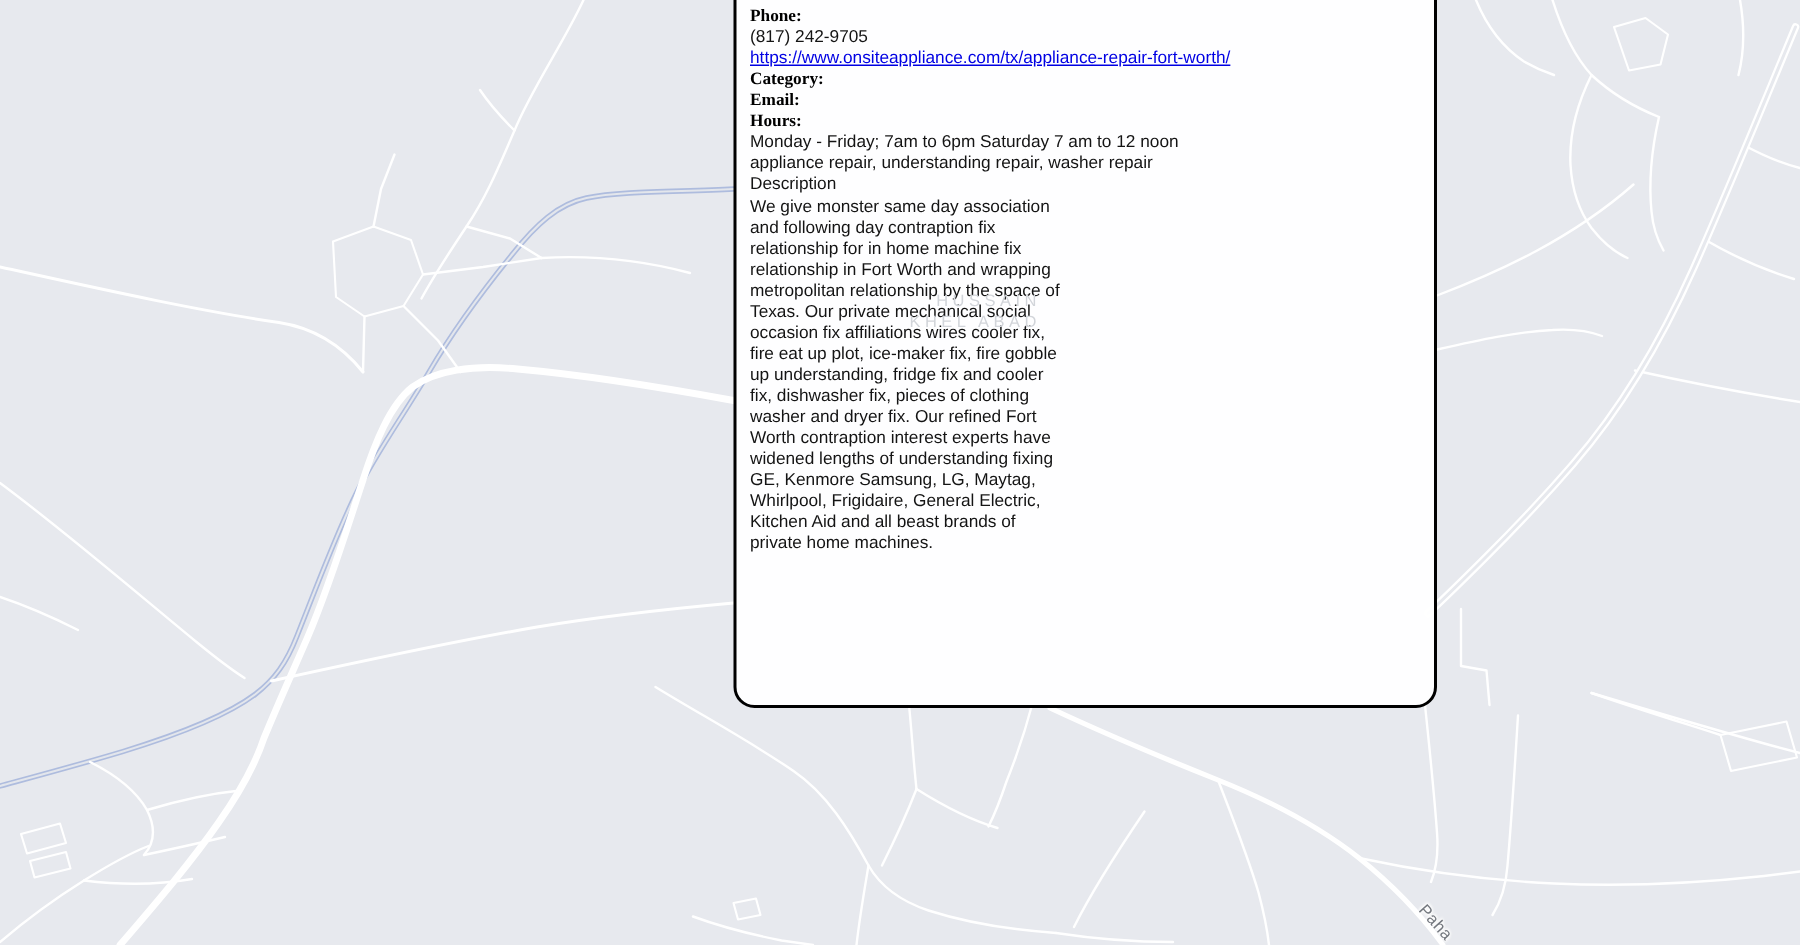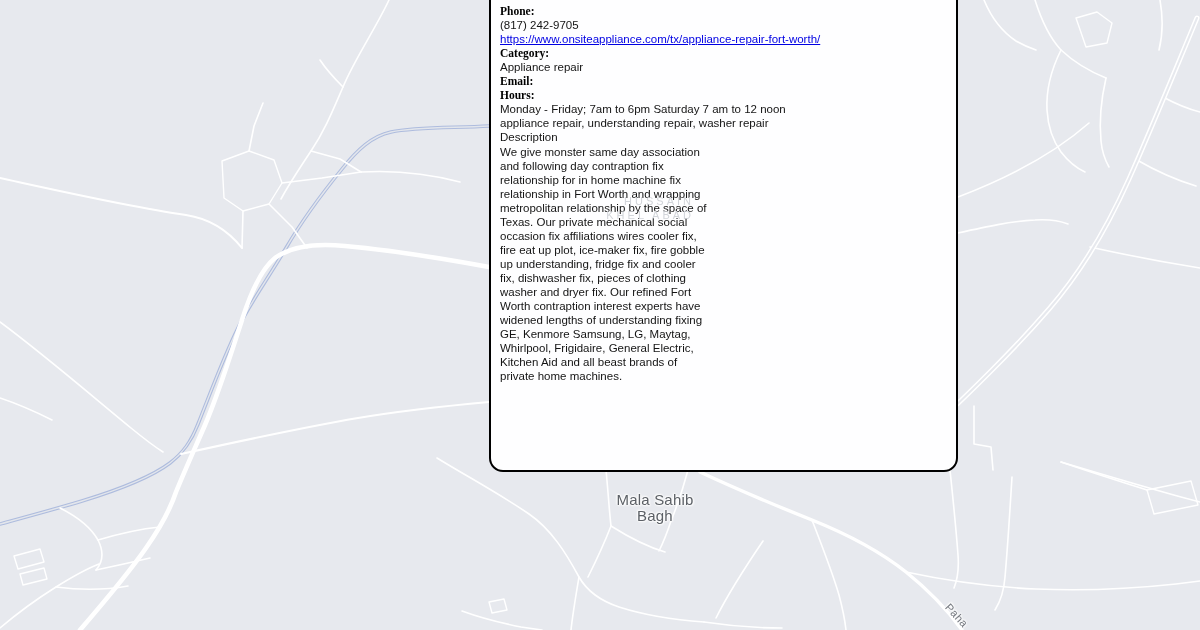--- a/index.html
+++ b/index.html
@@ -130,34 +130,29 @@
       <path class="road-minor" d="M1012,477 C1010,509 1008,543 1005,577 C1004,591 1000,602 995,610"></path>
       <path class="road-minor" d="M1061,462 C1101,474 1141,486 1181,497 L1200,502"></path>
       <path class="road-minor" d="M906,572 C948,581 992,587 1036,589 C1082,591 1130,589 1176,584 L1200,581"></path>
       <path class="outline" d="M1147,490 L1191,481 L1198,505 L1154,514 Z"></path>
       <path class="road-minor" d="M1061,462 C1090,472 1119,481 1147,490"></path>
       <path class="road-minor" d="M812,520 C822,546 832,571 839,595 C843,610 845,621 846,630"></path>
       <path class="road-minor" d="M763,541 C746,566 729,592 716,618"></path>
     </g>
   </svg>
 
-  <div class="map-label place">
-    <div>Mala Sahib</div>
-    <div>Bagh</div>
-  </div>
 
   <div class="map-label road-label">Paha</div>
 
   <div class="card">
     <div class="card-content">
       <div class="line lbl">Phone:</div>
       <div class="line">(817) 242-9705</div>
       <div class="line"><a href="#" class="val-link">https://www.onsiteappliance.com/tx/appliance-repair-fort-worth/</a></div>
       <div class="line lbl">Category:</div>
-      <div class="line">Appliance repair</div>
       <div class="line lbl">Email:</div>
       <div class="line lbl">Hours:</div>
       <div class="line">Monday - Friday; 7am to 6pm Saturday 7 am to 12 noon</div>
       <div class="line">appliance repair, understanding repair, washer repair</div>
       <div class="line">Description</div>
       <div class="desc">We give monster same day association
 and following day contraption fix
 relationship for in home machine fix
 relationship in Fort Worth and wrapping
 metropolitan relationship by the space of

